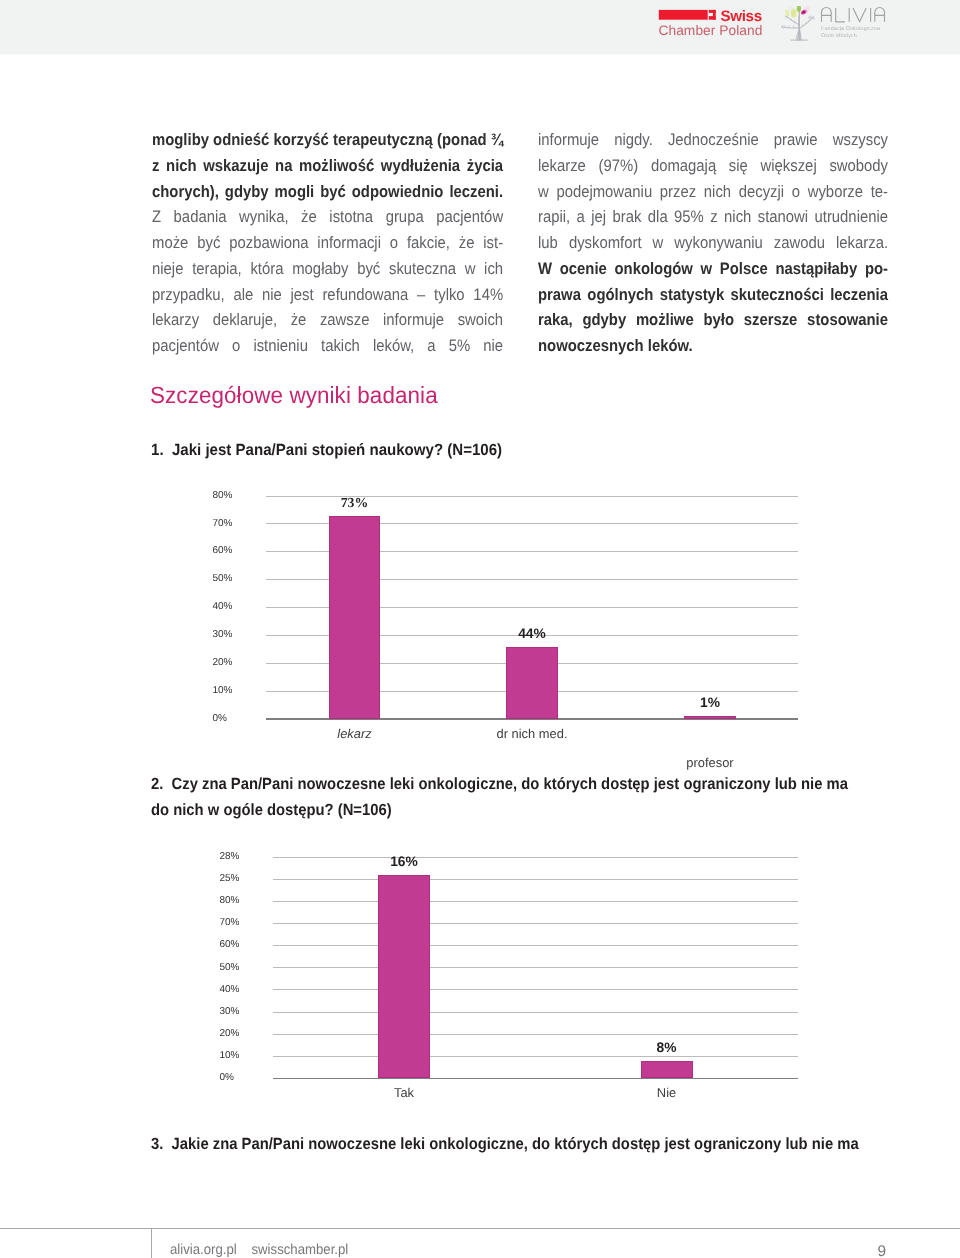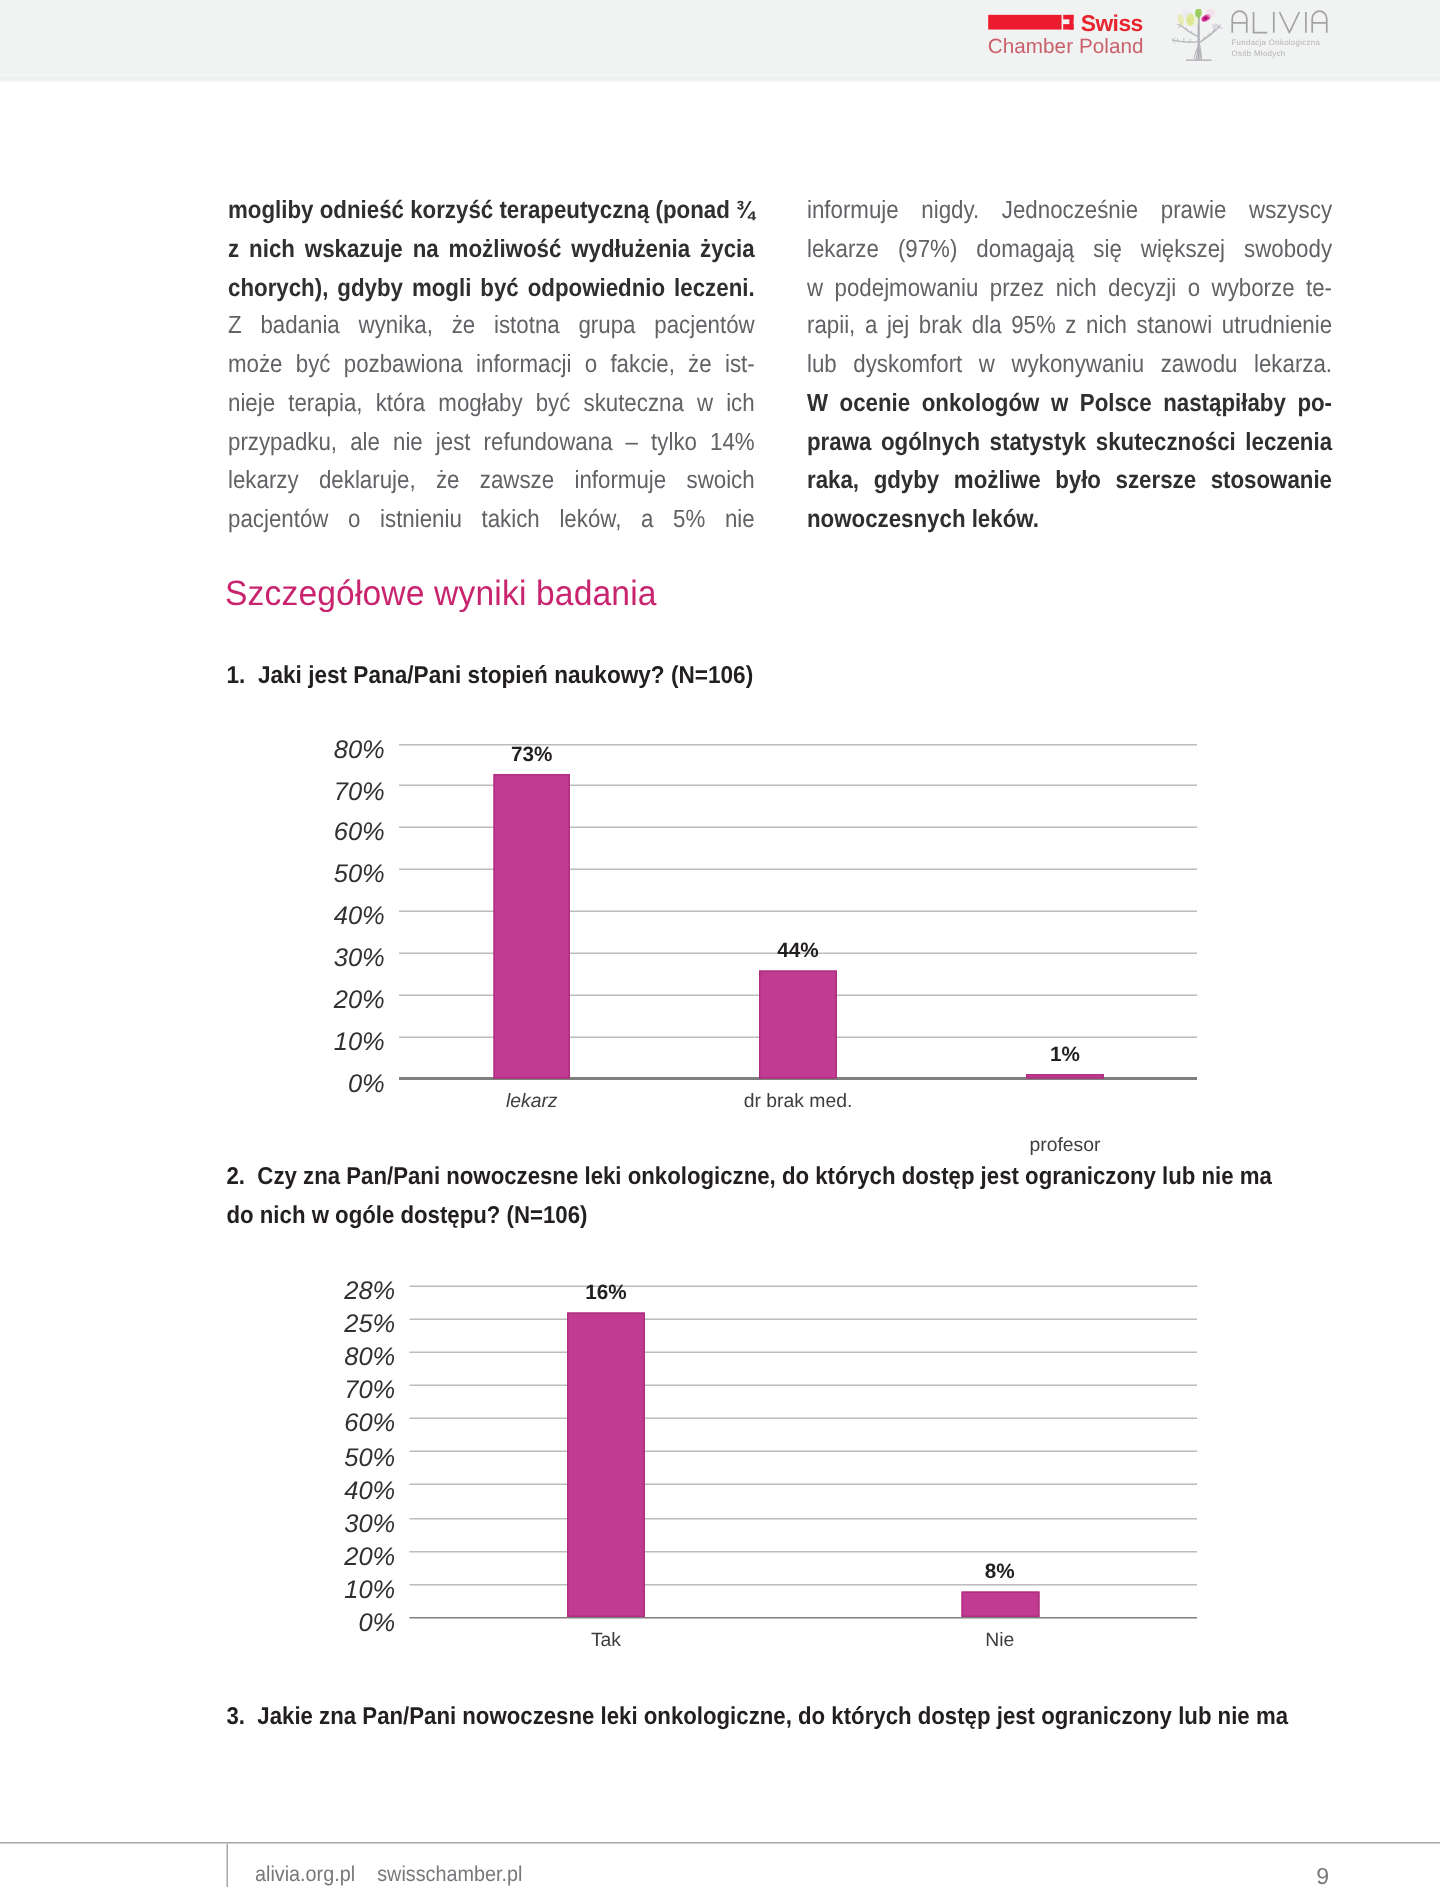--- a/index.html
+++ b/index.html
@@ -29,21 +29,21 @@
   .secheading{position:absolute;left:150px;top:382px;font-size:23.4px;color:#c9256f;transform:scaleX(0.958);transform-origin:0 0;white-space:nowrap;
       letter-spacing:0.1px;}
 
   .qtext{position:absolute;font-size:16.3px;color:#231f20;font-weight:bold;line-height:25.6px;
      transform:scaleX(0.9095);transform-origin:0 0;white-space:pre-wrap;}
 
   
   .chart{position:absolute;}
   .gridline{position:absolute;height:1px;background:#bcbcbc;}
   .axisline{position:absolute;height:1.7px;background:#7f7f7f;}
-  .ylab{position:absolute;font-size:17px;color:#313133;text-align:right;font-style:italic;}
+  .ylab{position:absolute;font-size:10px;color:#313133;}
   .xlab{position:absolute;font-size:12.9px;color:#3e3e40;text-align:center;}
   .bar{position:absolute;background:#c23b92;border:0.8px solid #ae2e80;box-sizing:border-box;}
   .barval{position:absolute;font-size:13.8px;font-weight:bold;color:#231f20;text-align:center;}
 
   
   .foot-rule{position:absolute;left:0;top:1228px;width:960px;height:1px;background:#a7a7a9;}
   .foot-tick{position:absolute;left:151px;top:1229px;width:1px;height:29px;background:#a7a7a9;}
   .foot-links{position:absolute;left:170px;top:1242px;font-size:14.35px;color:#77787b;
       transform:scaleX(0.92);transform-origin:0 0;white-space:nowrap;}
   .foot-links span.gap{display:inline-block;width:16px;}
@@ -155,25 +155,25 @@
       <div class="ylab" style="left: 212.5px; top: 601.2px; width: 44px;">40%</div>
       <div class="gridline" style="left: 265.5px; top: 634.875px; width: 532.5px;"></div>
       <div class="ylab" style="left: 212.5px; top: 629.075px; width: 44px;">30%</div>
       <div class="gridline" style="left: 265.5px; top: 662.75px; width: 532.5px;"></div>
       <div class="ylab" style="left: 212.5px; top: 656.95px; width: 44px;">20%</div>
       <div class="gridline" style="left: 265.5px; top: 690.625px; width: 532.5px;"></div>
       <div class="ylab" style="left: 212.5px; top: 684.825px; width: 44px;">10%</div>
       <div class="axisline" style="left: 265.5px; top: 718.2px; width: 532.5px;"></div>
       <div class="ylab" style="left: 212.5px; top: 712.7px; width: 44px;">0%</div>
       <div class="bar" style="left: 328.75px; width: 51.5px; top: 515.513px; height: 203.488px; background: rgb(194, 59, 146);"></div>
-      <div class="barval" style="left: 309.5px; top: 494.512px; width: 90px;">73%</div>
+      <div class="barval" style="left: 309.5px; top: 494.512px; width: 90px; font-family: Liberation Serif, serif;">73%</div>
       <div class="xlab" style="left: 284.5px; top: 725.8px; width: 140px; font-style: italic;">lekarz</div>
       <div class="bar" style="left: 506.25px; width: 51.5px; top: 646.525px; height: 72.475px; background: rgb(194, 59, 146);"></div>
       <div class="barval" style="left: 487px; top: 625.525px; width: 90px;">44%</div>
-      <div class="xlab" style="left: 462px; top: 725.8px; width: 140px;">dr brak med.</div>
+      <div class="xlab" style="left: 462px; top: 725.8px; width: 140px;">dr nich med.</div>
       <div class="bar" style="left: 684.25px; width: 51.5px; top: 716.212px; height: 2.7875px; background: rgb(194, 59, 146);"></div>
       <div class="barval" style="left: 665px; top: 695.212px; width: 90px;">1%</div>
       <div class="xlab" style="left: 640px; top: 755px; width: 140px;">profesor</div>
     </div>
 
   <div class="qtext" id="q2" style="left:151px;top:772px;width:790px;">2.  Czy zna Pan/Pani nowoczesne leki onkologiczne, do których dostęp jest ograniczony lub nie ma
 do nich w ogóle dostępu? (N=106)</div>
   <div class="chart" id="chart2">
       <div class="gridline" style="left: 272.5px; top: 856.8px; width: 525.5px;"></div>
       <div class="ylab" style="left: 219.5px; top: 851px; width: 44px;">28%</div>

